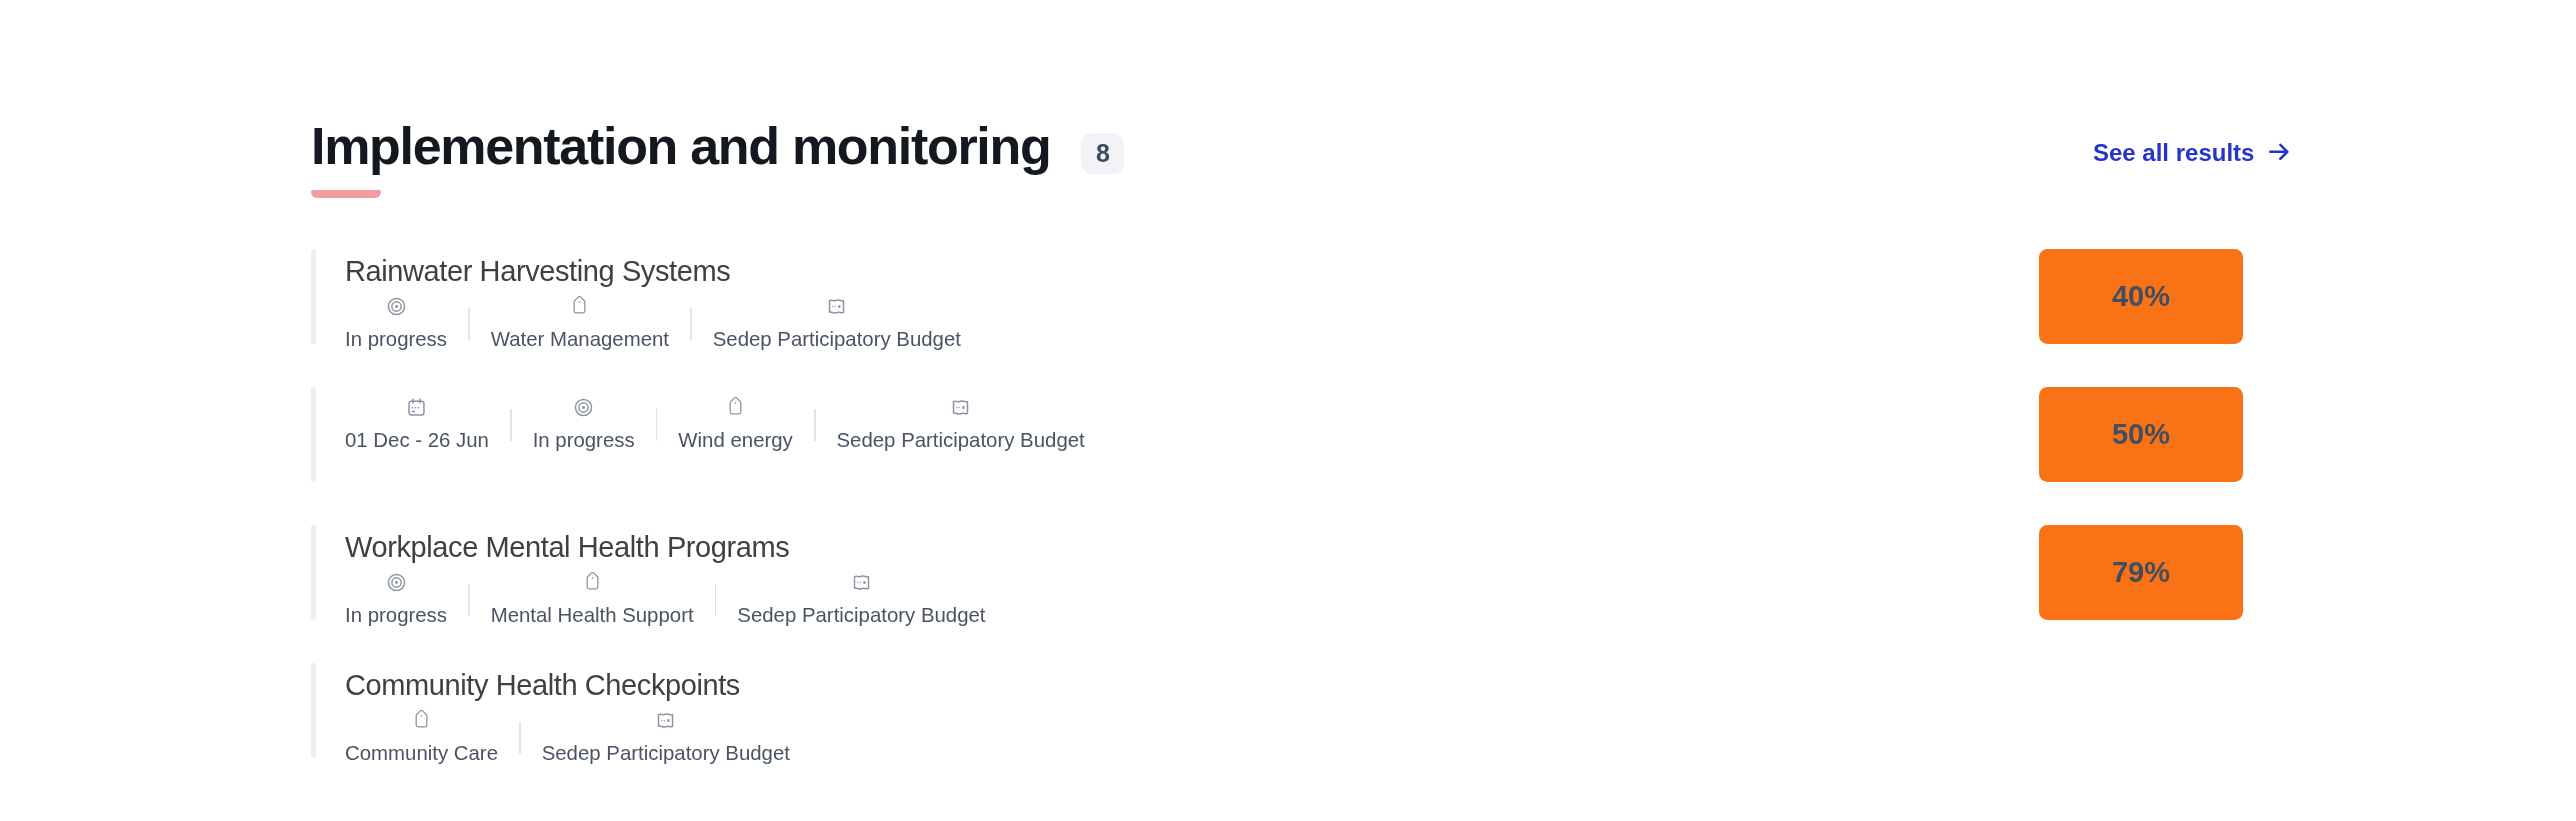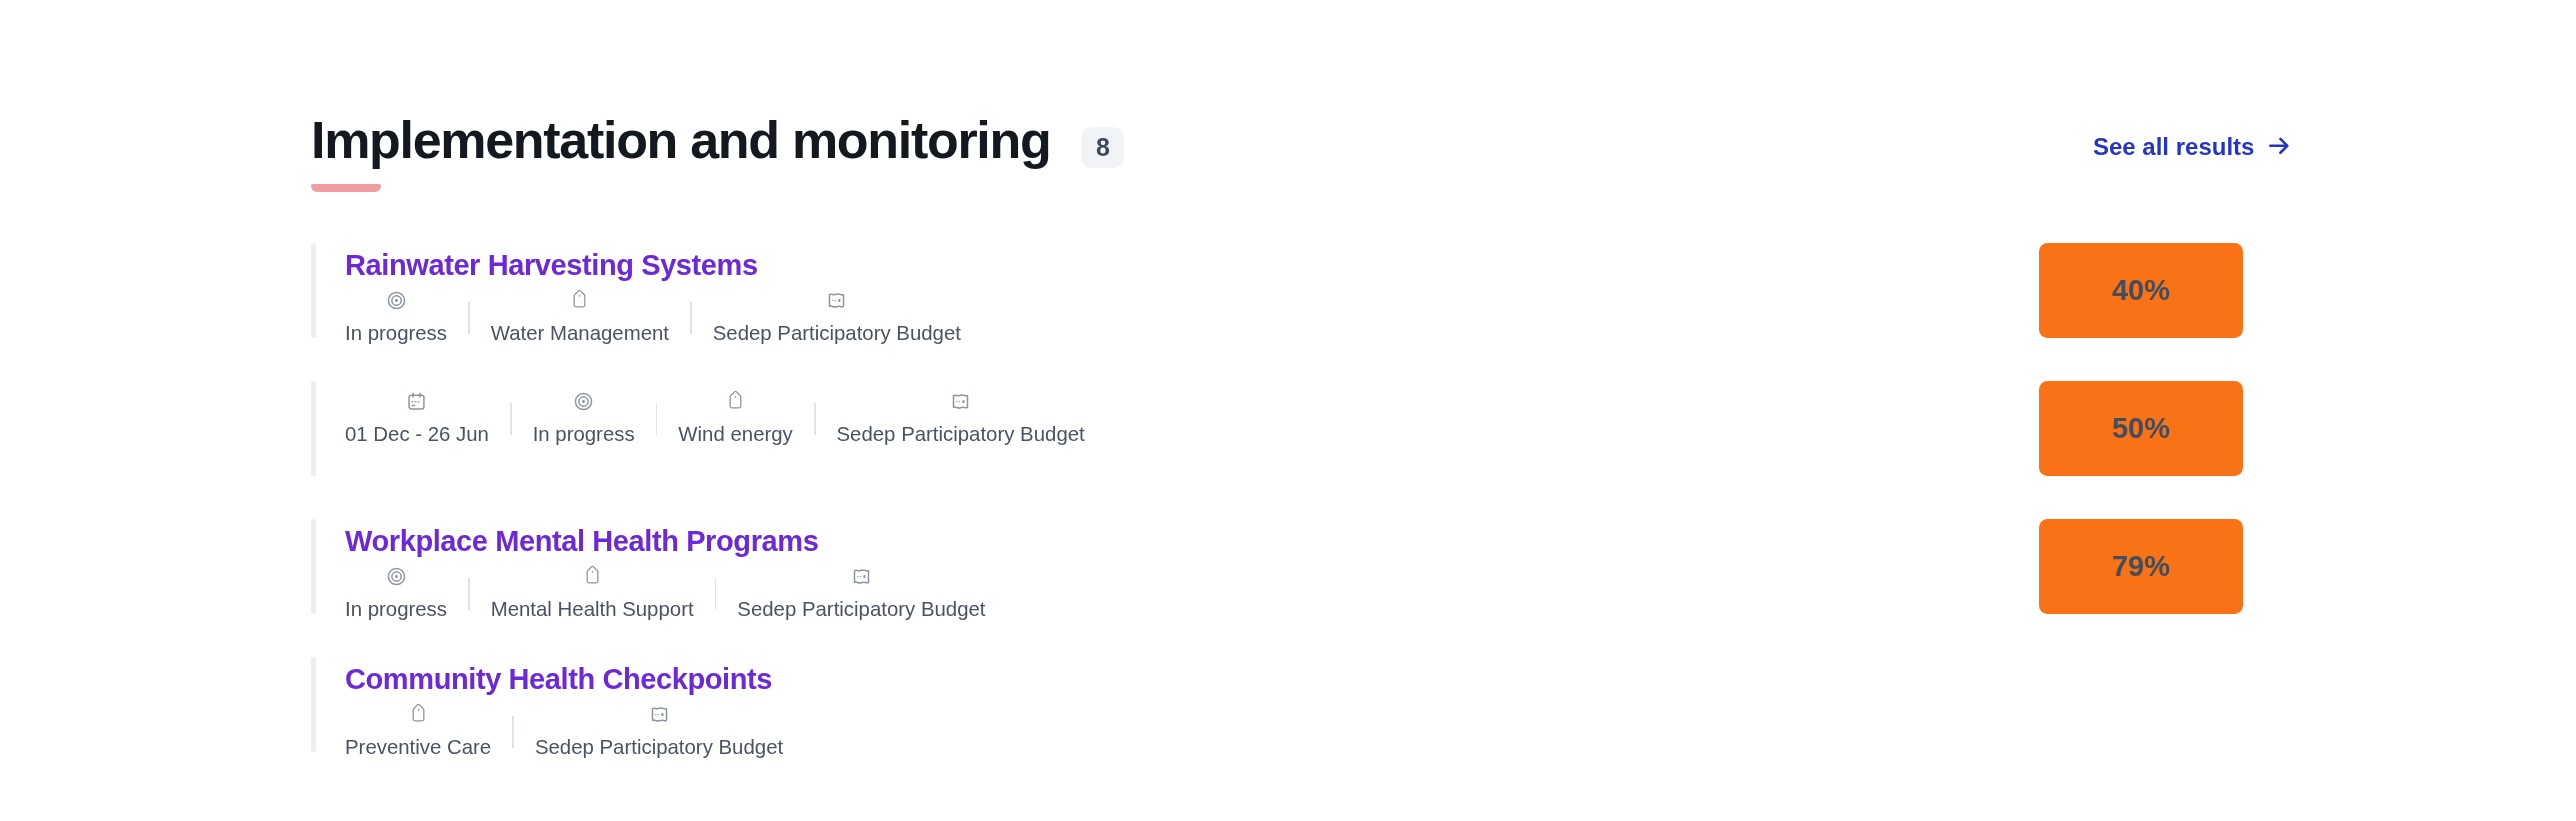--- a/index.html
+++ b/index.html
@@ -1,18 +1,18 @@
 <!DOCTYPE html>
 <html style="font-size:13.6px"><head>
 <meta charset="utf-8">
 <style>
   * { margin:0; padding:0; box-sizing:border-box; }
   html,body { width:2576px; height:821px; background:#ffffff; overflow:hidden;
               font-family:"Liberation Sans", sans-serif; }
-  .container { position:absolute; left:311px; top:107px; width:1981px; }
+  .container { position:absolute; left:311px; top:113px; width:1981px; }
 
   
   .header { display:flex; justify-content:space-between; align-items:flex-start; }
   .title-wrap { display:flex; align-items:flex-start; }
   .page-title { font-size:52px; font-weight:bold; color:#14181F; letter-spacing:-1.3px; line-height:1.28; }
   .title-underline { width:70px; height:8.5px; background:#F19CA1; border-radius:2.6px 2.6px 8.5px 8.5px; margin-top:10.2px; }
   .count-badge { margin-left:31px; margin-top:20.4px; min-width:43px; height:41px; padding:0 10.2px;
                  background:#F1F3F7; border-radius:11px; display:flex; align-items:center; justify-content:center;
                  font-size:25px; font-weight:bold; color:#3F4A5A; }
   .see-all { margin-top:25.6px; display:flex; gap:12px; cursor:pointer;
@@ -20,21 +20,21 @@
   .see-all svg { display:block; }
 
   
   .results { margin-top:51px; }
   .result-row { position:relative; display:flex; justify-content:space-between; align-items:stretch;
                 height:95px; margin-bottom:43px; padding-left:34px; padding-right:49px; }
   .result-row:last-child { margin-bottom:0; }
   .result-row::before { content:""; position:absolute; left:0; top:0; bottom:0; width:5.1px;
                         background:#ECEEF3; border-radius:5.1px; }
   .row-main { display:flex; flex-direction:column; justify-content:flex-start; padding-top:3.4px; }
-  .result-title { font-size:29px; font-weight:bold; color:#6d28d9; letter-spacing:-0.4px;
+  .result-title { font-size:29px; font-weight:normal; color:#404040; letter-spacing:-0.4px;
                   line-height:37px; text-decoration:none; cursor:pointer; }
   .meta-row { display:flex; align-items:center; margin-top:17px; height:34px; }
   .meta-item { display:flex; align-items:center; gap:11px; font-size:20.4px; color:#4A5362;flex-direction:column; }
   .meta-item .micon { display:flex; align-items:center; color:#8C94A2; }
   .meta-sep { width:1.7px; height:32px; background:#E0E4EA; margin:0 21px; }
   .progress-box { flex:0 0 204px; height:95px; background:#f97316; border-radius:8.5px;
                   display:flex; align-items:center; justify-content:center;
                   font-size:29px; font-weight:bold; color:#414E5F; }
 </style>
 </head>
@@ -211,21 +211,21 @@
     <div class="result-row">
       <div class="row-main">
         <a class="result-title">Community Health Checkpoints</a>
         <div class="meta-row">
           <div class="meta-item">
             <span class="micon">
                 <svg width="21" height="21" viewBox="0 0 24 24">
                   <use href="#i-tag"></use>
                 </svg>
               </span>
-            <span>Preventive Care</span>
+            <span>Community Care</span>
           </div>
           <div class="meta-sep"></div>
           <div class="meta-item">
             <span class="micon">
                 <svg width="21" height="21" viewBox="0 0 24 24">
                   <use href="#i-map"></use>
                 </svg>
               </span>
             <span>Sedep Participatory Budget</span>
           </div>

